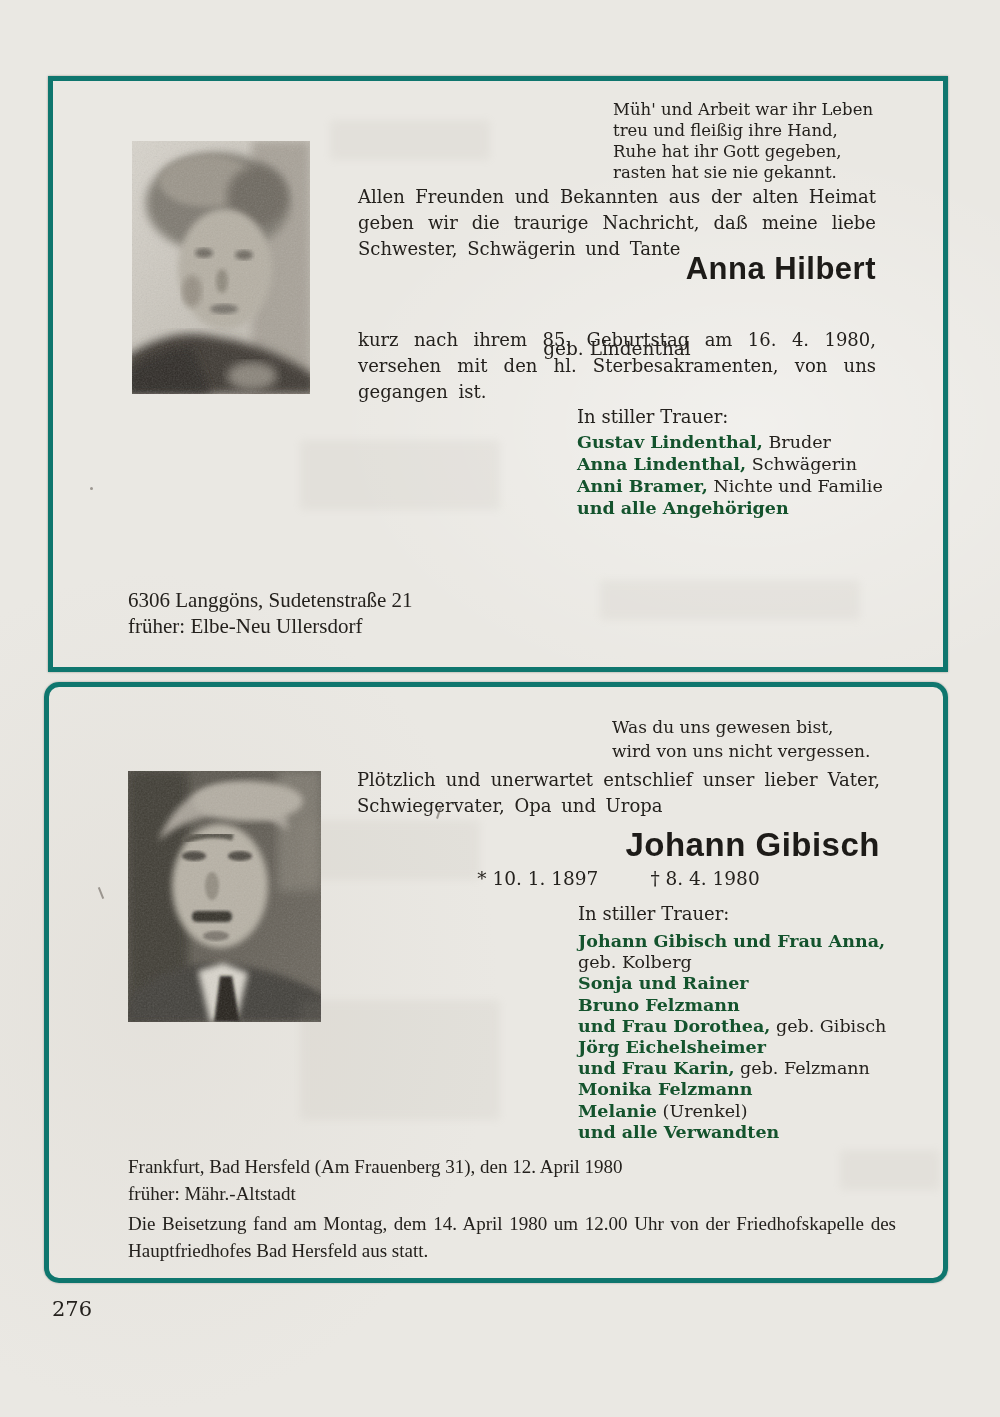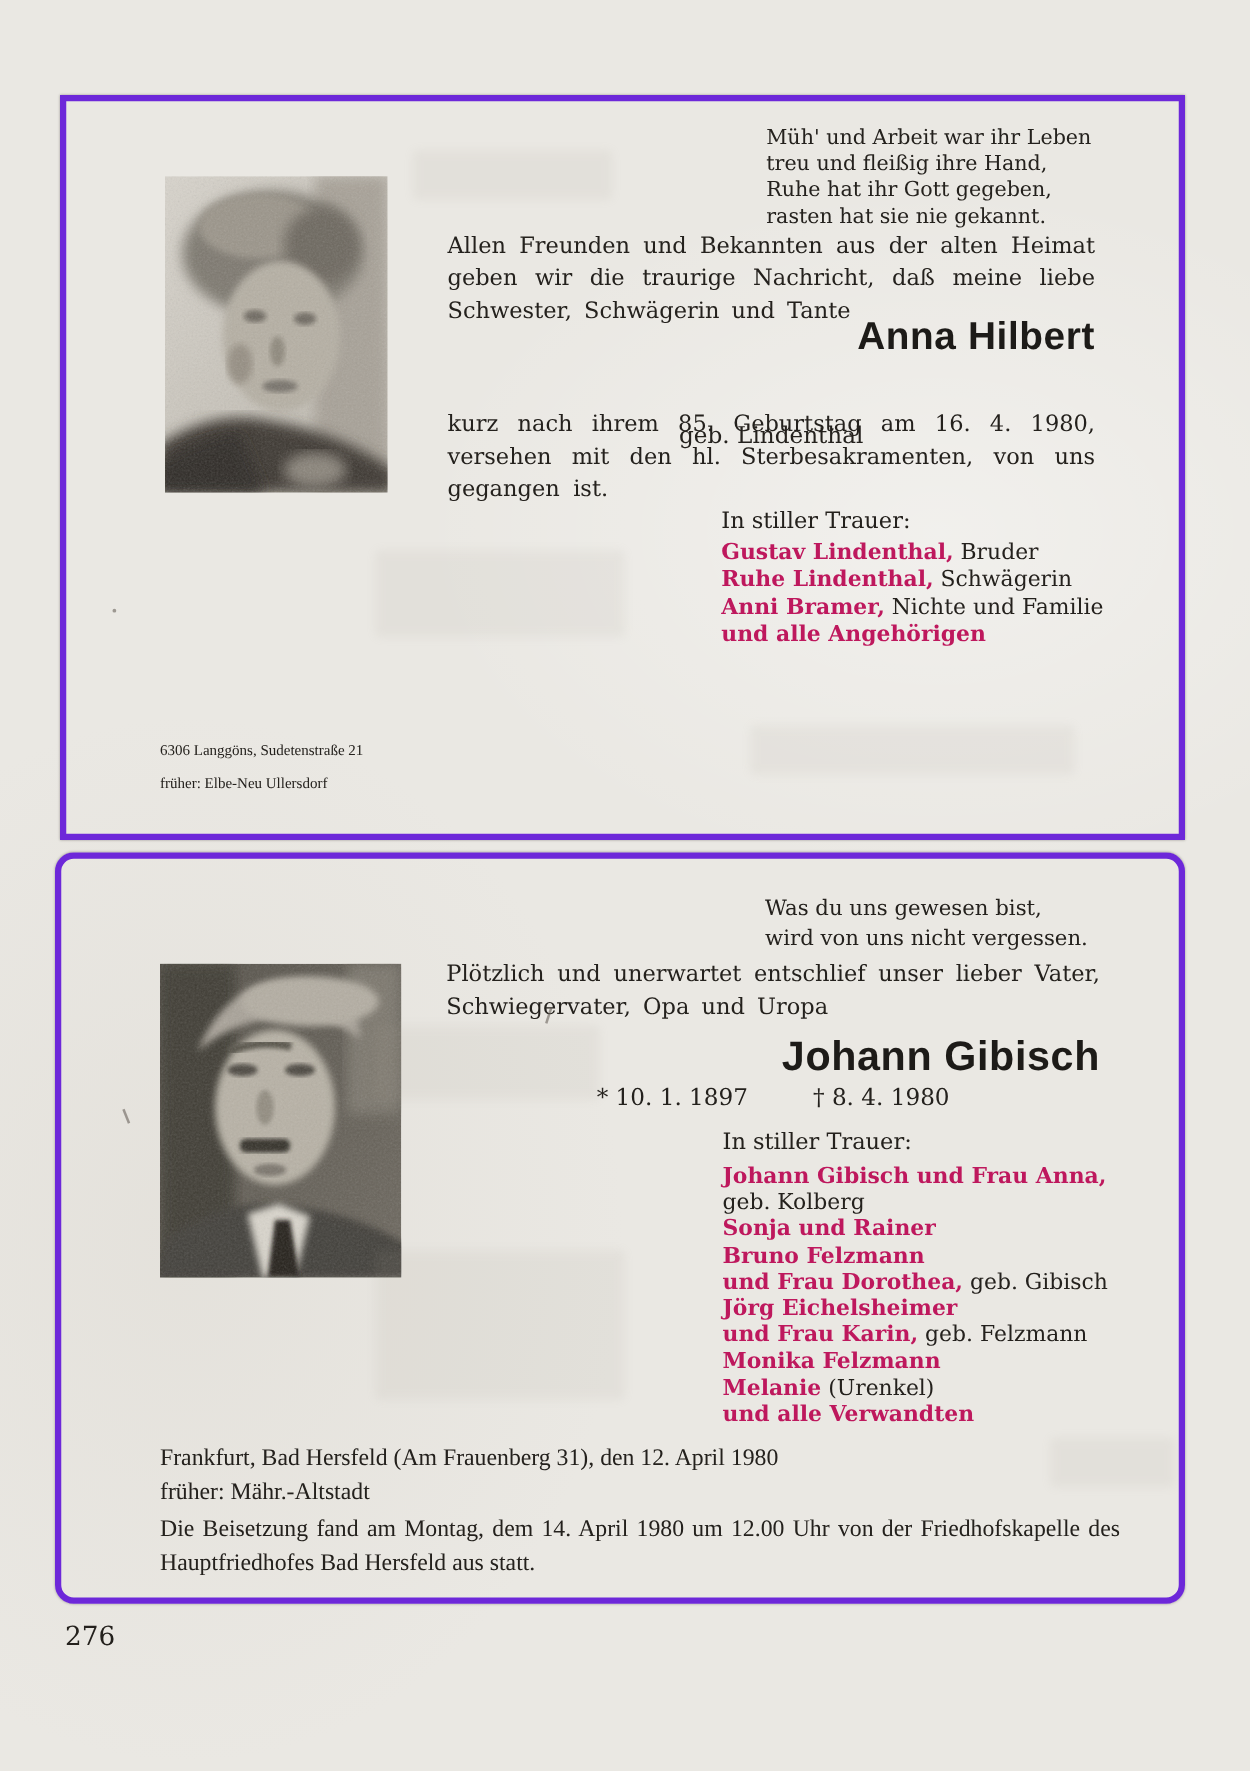--- a/index.html
+++ b/index.html
@@ -7,39 +7,39 @@
     width:1000px;height:1417px;position:relative;overflow:hidden;
     background:
       radial-gradient(ellipse 600px 400px at 75% 30%, rgba(255,255,255,.35), rgba(255,255,255,0) 70%),
       radial-gradient(ellipse 500px 600px at 15% 70%, rgba(210,205,196,.25), rgba(210,205,196,0) 70%),
       #eae8e3;
     font-family:"DejaVu Serif","Liberation Serif",serif;
     color:#24211d;
     -webkit-font-smoothing:antialiased;
   }
   .notice{
-    position:absolute;border:5px solid #6d28d9;background:transparent;
+    position:absolute;border:5px solid #0f766e;background:transparent;
     box-shadow:0 0 2px rgba(40,35,30,.4);
   }
   .abs{position:absolute;}
   .poem{font-size:16.5px;line-height:21px;white-space:nowrap;}
   .poem2{font-size:17px;line-height:24px;white-space:nowrap;}
   .para{font-size:18px;line-height:26px;text-align:justify;word-spacing:4px;}
   .para.tight{word-spacing:5px;}
   .deceased-name{
     font-family:"Liberation Sans","DejaVu Sans",sans-serif;
     font-weight:bold;font-size:31px;letter-spacing:.5px;text-align:right;color:#1d1b18;
   }
   .name-sub{font-size:18.5px;text-align:center;margin-top:46px;}
   .trauer{font-size:18px;}
   .mourners{font-size:17.5px;line-height:22px;}
   .mourners2{font-size:17.5px;line-height:21.2px;}
-  .mourners b,.mourners2 b{font-weight:bold;color:#be185d;}
+  .mourners b,.mourners2 b{font-weight:bold;color:#14532d;}
   .closing{font-family:"Liberation Serif",serif;font-size:19px;line-height:26px;text-align:justify;word-spacing:2px;}
-  .address{font-family:"Liberation Serif",serif;font-size:12px;line-height:26px;}
+  .address{font-family:"Liberation Serif",serif;font-size:21px;line-height:26px;}
   .closing2{font-family:"Liberation Serif",serif;font-size:19px;line-height:27px;}
   .dates{font-size:18.5px;text-align:center;white-space:nowrap;}
   .dates .birth{margin-right:52px;}
   .page-number{font-size:21px;}
   .photo-svg{display:block;}
   .artifact{position:absolute;background:#5c564e;opacity:.55;}
   .ghost{position:absolute;background:#a59e92;filter:blur(4px);opacity:.10;border-radius:4px;}
 </style>
 </head>
 <body>
@@ -98,21 +98,21 @@
   <div class="abs para" style="left:305px;top:103px;width:518px;">Allen Freunden und Bekannten aus der alten Heimat geben wir die traurige Nachricht, daß meine liebe Schwester, Schwägerin und Tante</div>
 
   <div class="abs deceased-name" style="left:305px;top:170px;width:518px;">Anna Hilbert</div>
   <div class="abs name-sub" style="left:305px;top:211px;width:518px;">geb. Lindenthal</div>
 
   <div class="abs para tight" style="left:305px;top:246px;width:518px;">kurz nach ihrem 85. Geburtstag am 16. 4. 1980, versehen mit den hl. Sterbesakramenten, von uns gegangen ist.</div>
 
   <div class="abs trauer" style="left:524px;top:325px;">In stiller Trauer:</div>
   <div class="abs mourners" style="left:524px;top:350px;">
     <div><b>Gustav Lindenthal,</b><span> Bruder</span></div>
-    <div><b>Ruhe Lindenthal,</b><span> Schwägerin</span></div>
+    <div><b>Anna Lindenthal,</b><span> Schwägerin</span></div>
     <div><b>Anni Bramer,</b><span> Nichte und Familie</span></div>
     <div><b>und alle Angehörigen</b><span></span></div>
   </div>
 
 
   <div class="abs address" style="left:75px;top:506px;">
     <div>6306 Langgöns, Sudetenstraße 21</div>
     <div>früher: Elbe-Neu Ullersdorf</div>
   </div>
 </div>

